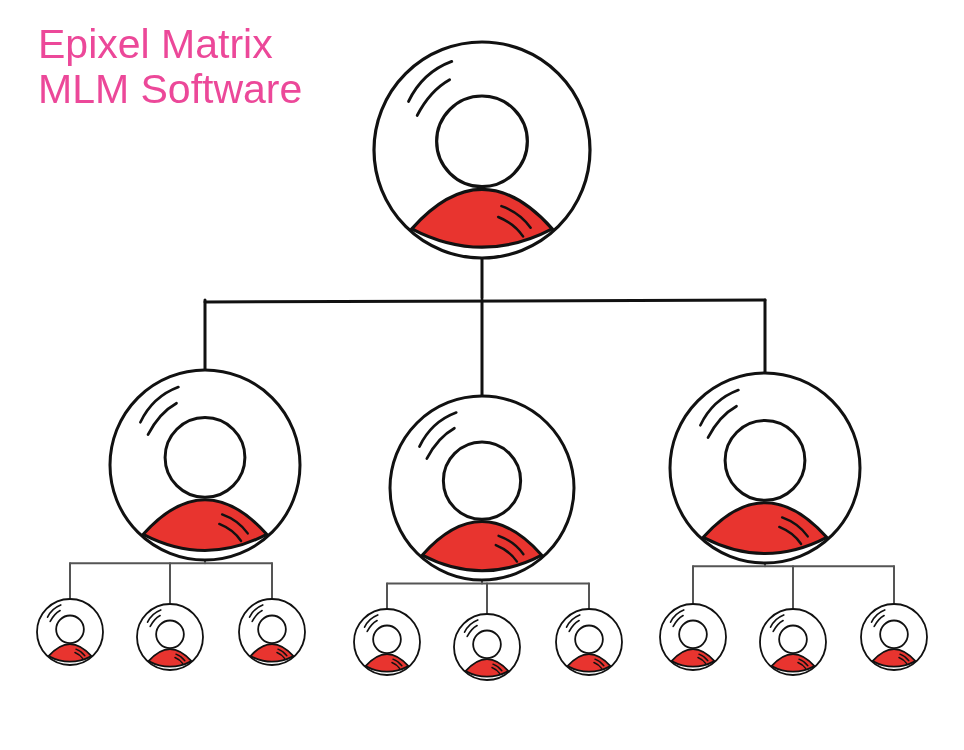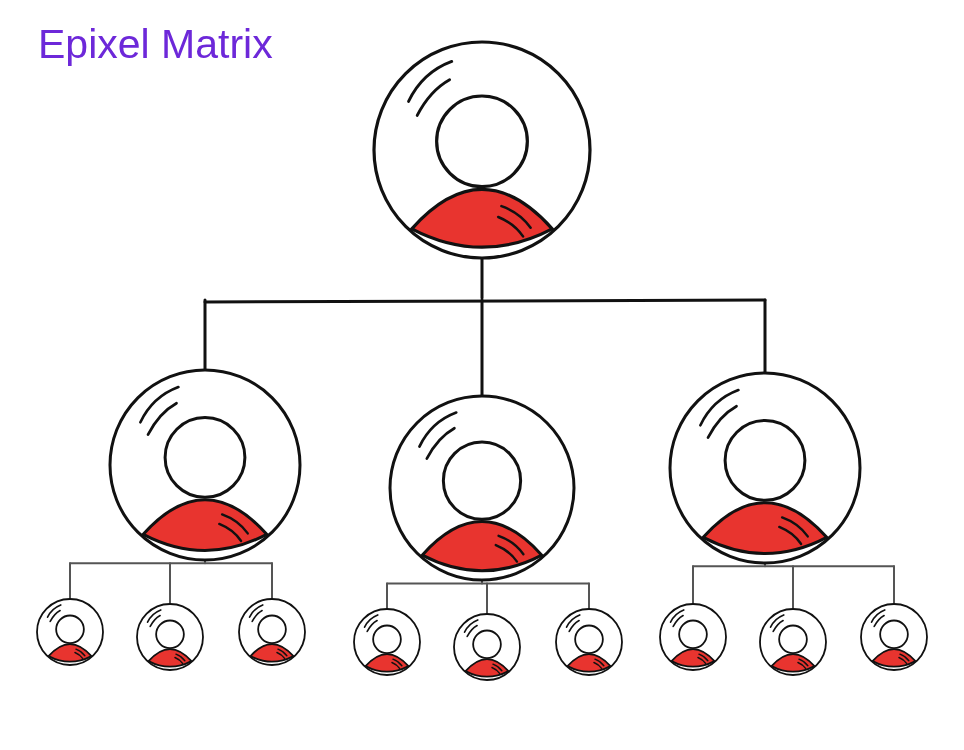--- a/index.html
+++ b/index.html
@@ -1,24 +1,25 @@
 <!DOCTYPE html>
 <html><head>
 <meta charset="utf-8">
 <style>
 html,body{margin:0;padding:0;background:#fff;}
 body{width:964px;height:750px;position:relative;overflow:hidden;font-family:"Liberation Sans",sans-serif;}
-.title{position:absolute;left:38px;top:22px;color:#6d28d9;font-size:41px;line-height:45px;}
+.title{position:absolute;left:38px;top:22px;color:#ec4899;font-size:41px;line-height:45px;}
 svg{position:absolute;left:0;top:0;}
 </style>
 </head>
 <body>
 
 <div class="title">
   <div>Epixel Matrix</div>
+  <div>MLM Software</div>
 </div>
 
 <svg id="tree" width="964" height="750">
     <path d="M482 258L482 298" stroke="#111111" stroke-width="3" fill="none" stroke-linecap="round"></path>
     <path d="M205 302L765 300" stroke="#111111" stroke-width="3" fill="none" stroke-linecap="round"></path>
     <path d="M205 300L205 370" stroke="#111111" stroke-width="3" fill="none" stroke-linecap="round"></path>
     <path d="M482 300L482 396" stroke="#111111" stroke-width="3" fill="none" stroke-linecap="round"></path>
     <path d="M765 300L765 373" stroke="#111111" stroke-width="3" fill="none" stroke-linecap="round"></path>
     <path d="M205 550.5L205 563.25" stroke="#555" stroke-width="2" fill="none" stroke-linecap="round"></path>
     <path d="M70 563.25L272 563.25" stroke="#555" stroke-width="2" fill="none" stroke-linecap="round"></path>

